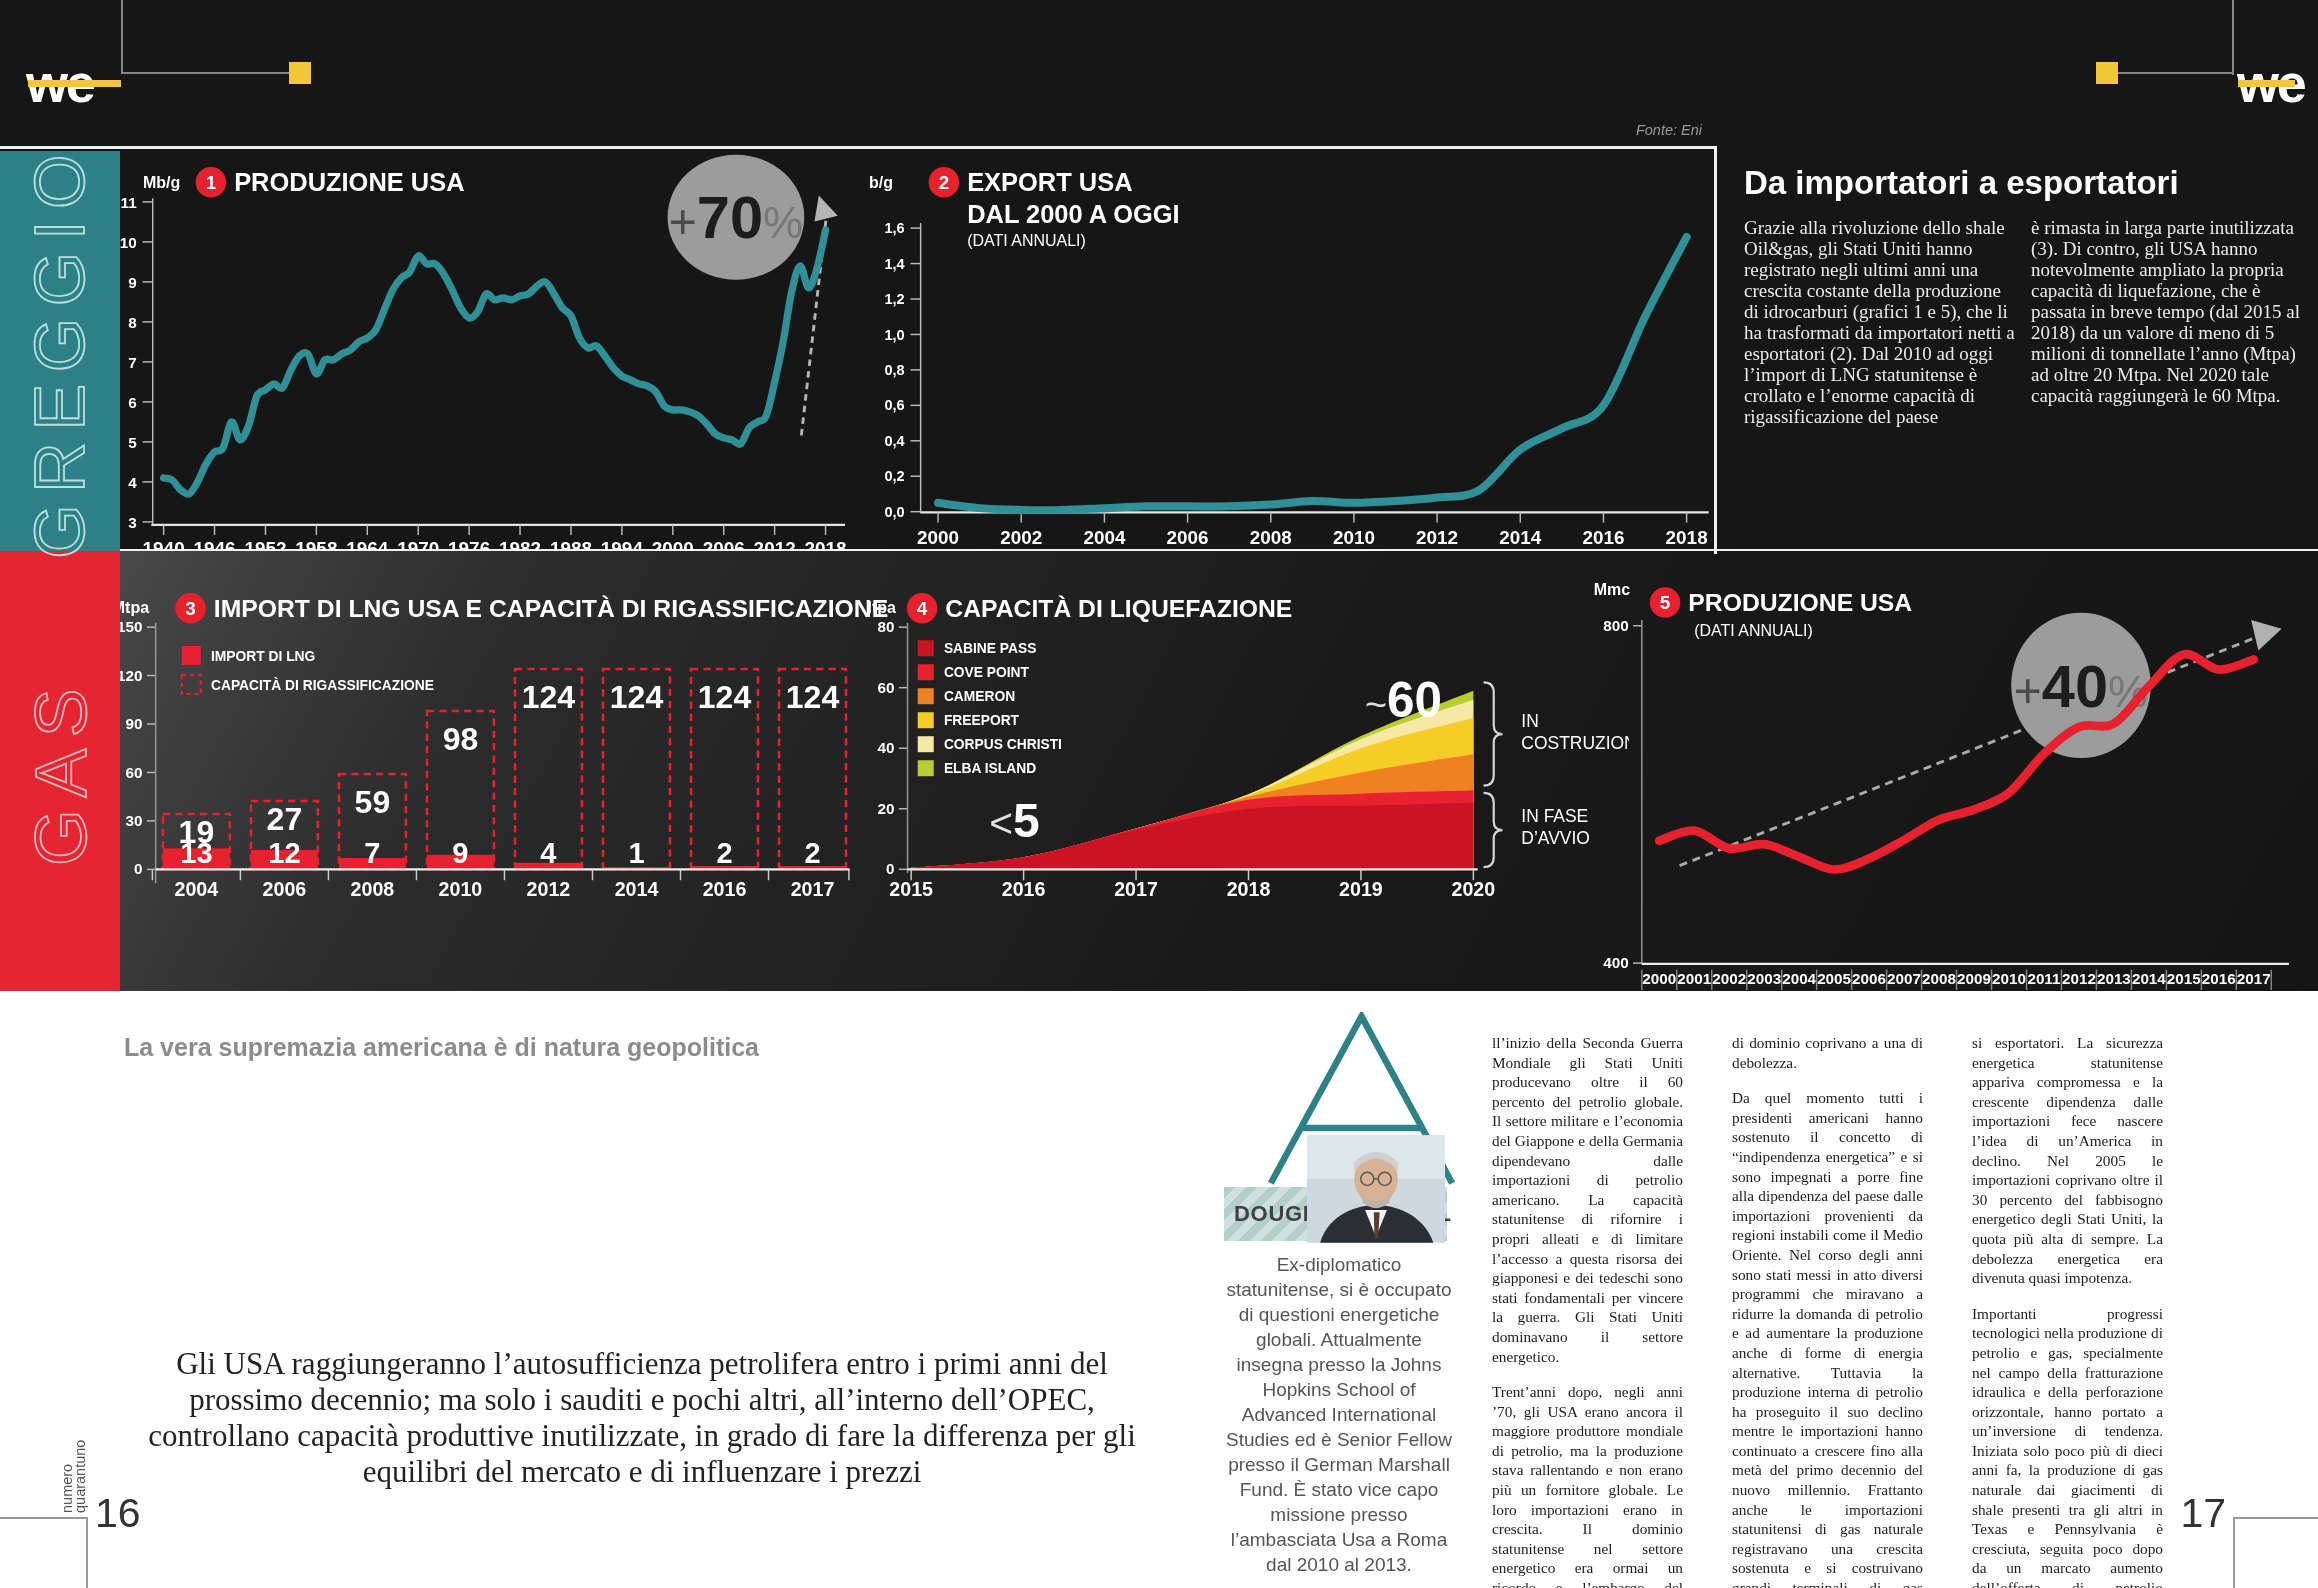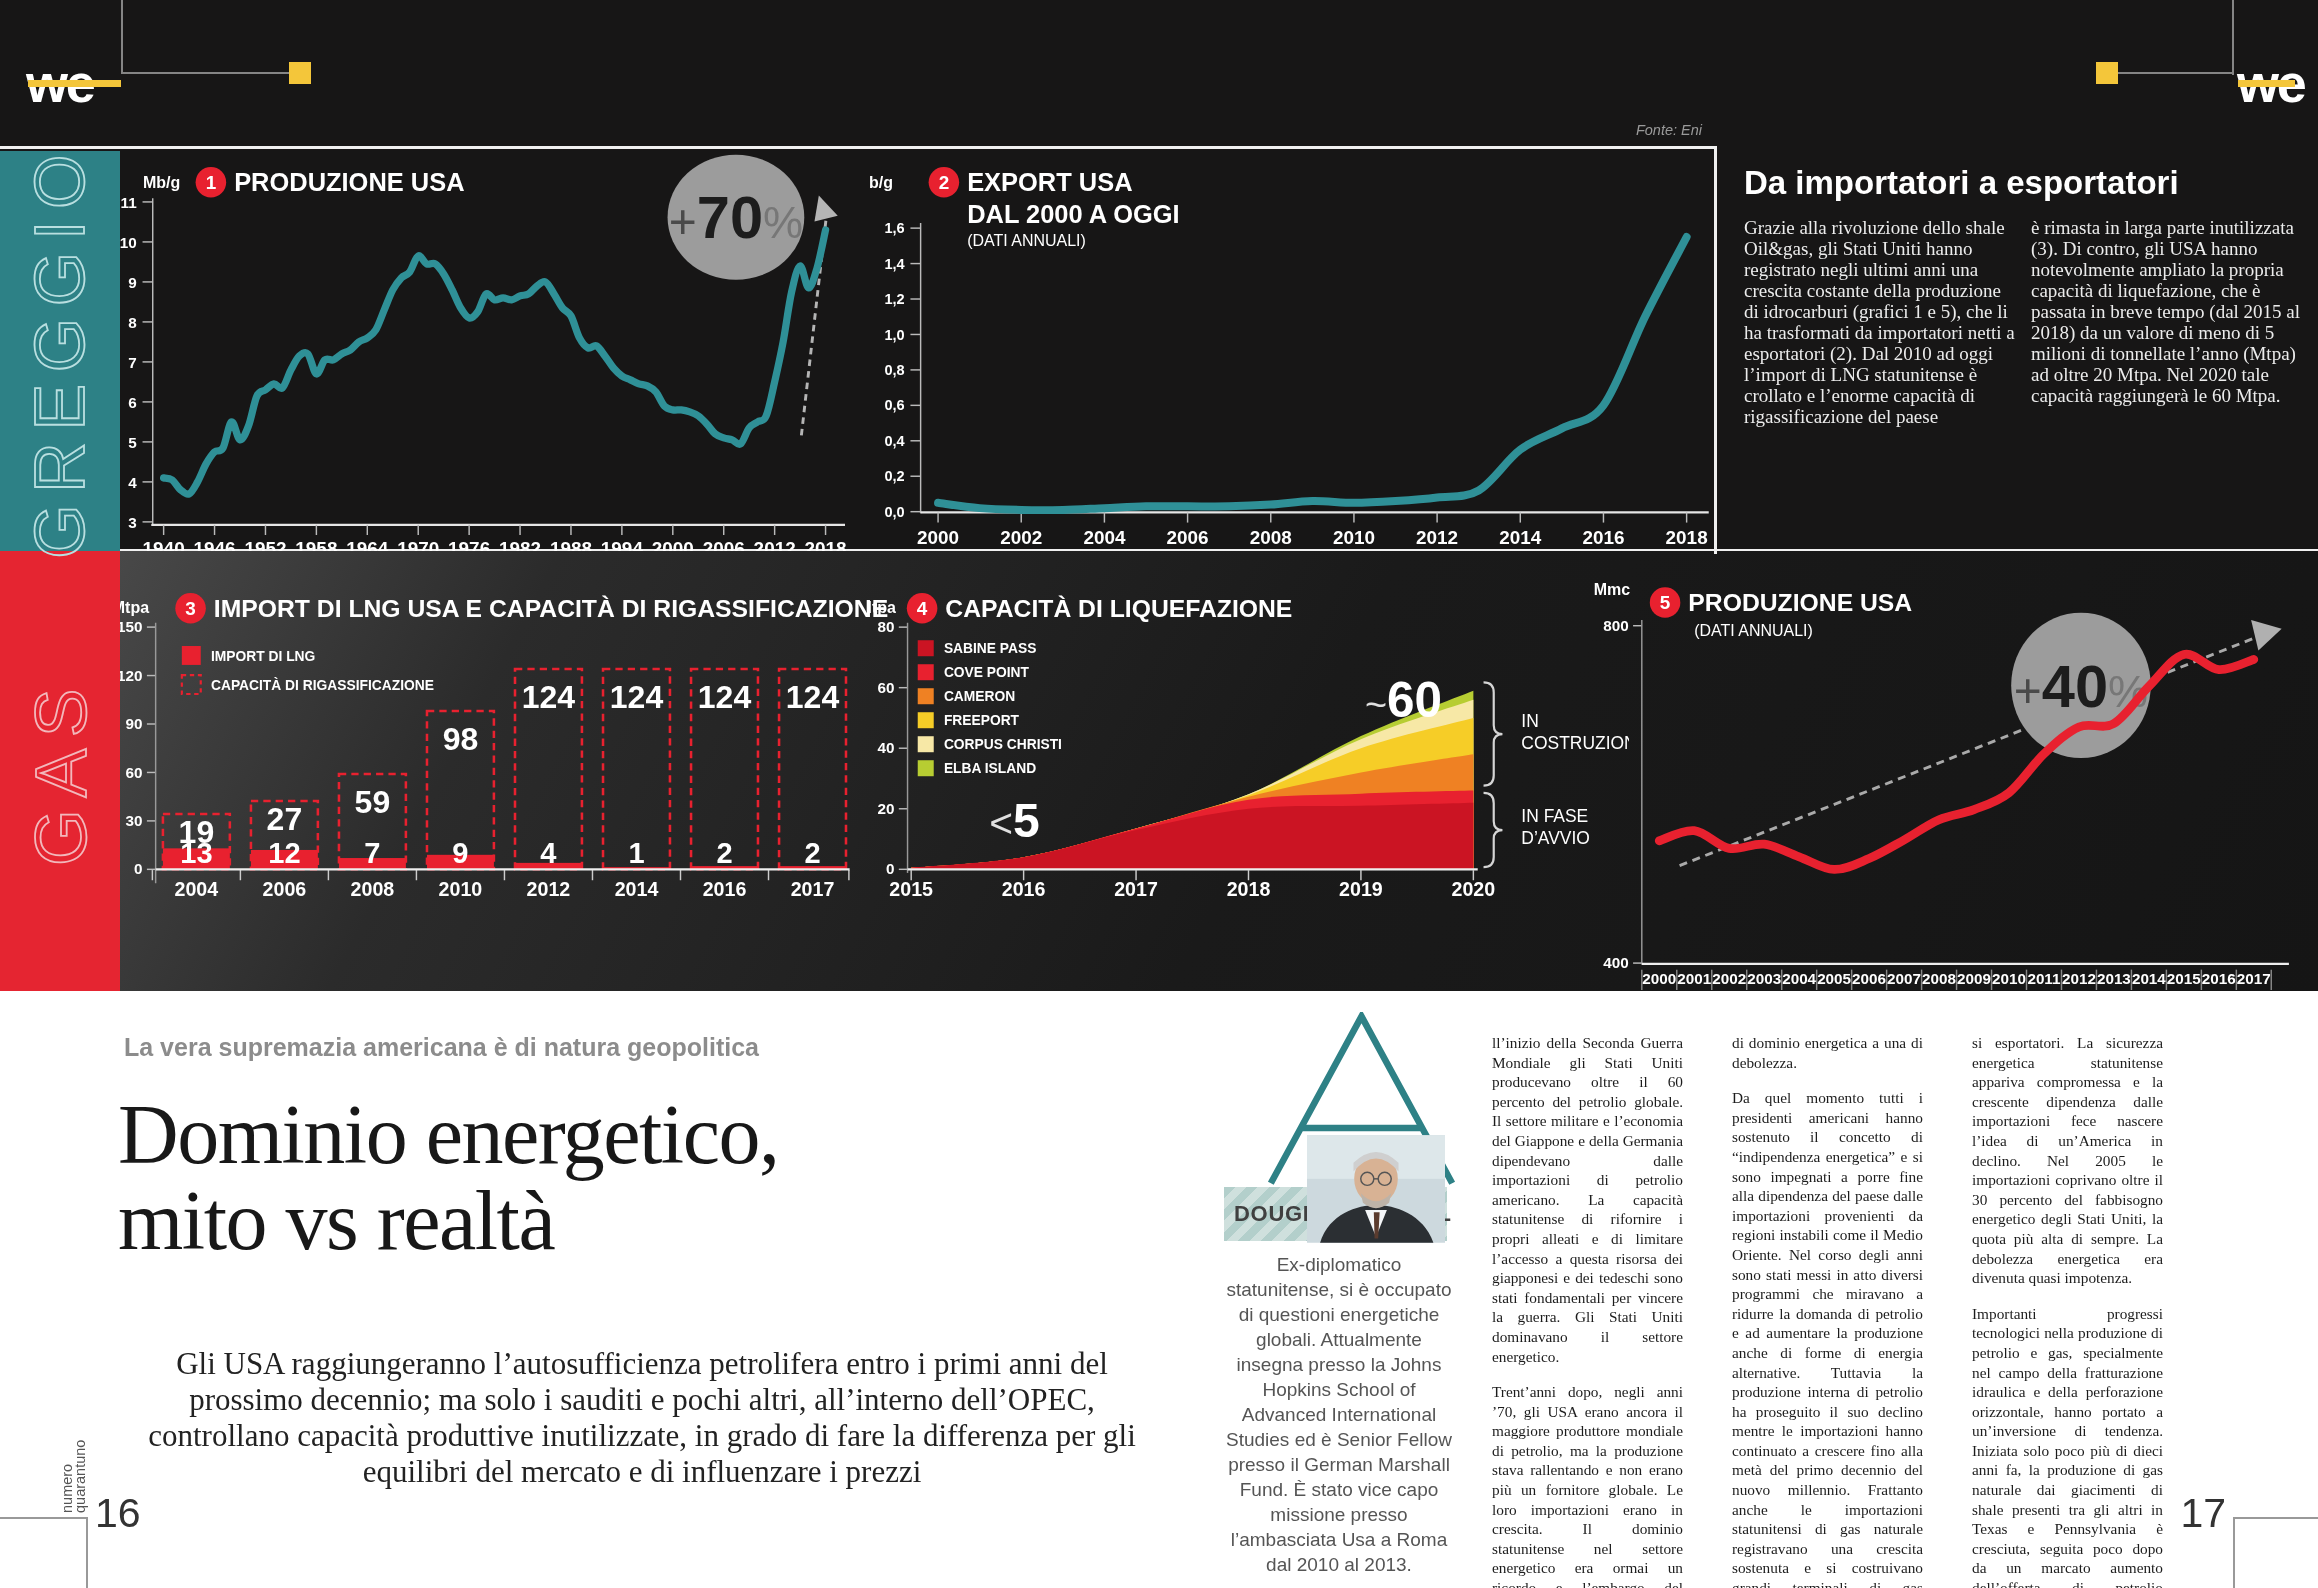--- a/index.html
+++ b/index.html
@@ -366,24 +366,20 @@
       <text x="3099.7" y="1353" text-anchor="middle" font-weight="700" font-size="21" fill="#eee">2017</text>
       <line x1="3123.7" y1="1333" x2="3123.7" y2="1361" stroke="#888" stroke-width="2"></line>
       <path d="M2310 1190 L3118 870" stroke="#aaa" stroke-width="4" stroke-dasharray="11 8" fill="none"></path>
       <polygon points="3096,852 3138,864 3106,894" fill="#b0b0b0"></polygon>
       <ellipse cx="2862" cy="942" rx="96" ry="100" fill="#9c9c9c"></ellipse>
       <text x="2862" y="972" text-anchor="middle"><tspan font-size="66" fill="#4a4a4a" font-weight="300">+</tspan><tspan font-size="82" fill="#1d1d1d" font-weight="700">40</tspan><tspan font-size="62" fill="#777" font-weight="300">%</tspan></text>
       <path d="M2282 1155.8C2290.0166666666664 1153.48,2314.0666666666666 1140.14,2330.1 1141.88C2346.133333333333 1143.6200000000001,2362.1666666666665 1163.1466666666668,2378.2 1166.24C2394.233333333333 1169.3333333333333,2410.266666666667 1158.5066666666667,2426.3 1160.44C2442.3333333333335 1162.3733333333334,2458.366666666667 1172.04,2474.4 1177.84C2490.4333333333334 1183.6399999999999,2506.4666666666667 1194.8533333333332,2522.5 1195.24C2538.5333333333333 1195.6266666666668,2554.5666666666666 1186.9266666666667,2570.6 1180.16C2586.633333333333 1173.3933333333334,2602.6666666666665 1163.5333333333335,2618.7 1154.64C2634.733333333333 1145.7466666666667,2650.766666666667 1133.76,2666.8 1126.8C2682.8333333333335 1119.84,2698.866666666667 1119.0666666666668,2714.9 1112.88C2730.9333333333334 1106.6933333333334,2746.9666666666667 1102.44,2763 1089.68C2779.0333333333333 1076.92,2795.0666666666666 1051.3999999999999,2811.1 1036.32C2827.133333333333 1021.2399999999999,2843.1666666666665 1006.1600000000001,2859.2 999.2C2875.233333333333 992.24,2891.266666666667 1003.8399999999999,2907.3 994.56C2923.3333333333335 985.28,2939.366666666667 959.3733333333333,2955.4 943.52C2971.4333333333334 927.6666666666666,2987.4666666666667 903.3066666666667,3003.5 899.44C3019.5333333333333 895.5733333333334,3035.5666666666666 919.1600000000001,3051.6 920.32C3067.633333333333 921.48,3091.6833333333334 908.72,3099.7 906.4000000000001" stroke="#e8212f" stroke-width="12" fill="none" stroke-linecap="round"></path>
     </svg>
 
   <div class="abs kicker" style="left:124px;top:1033px;">La vera supremazia americana è di natura geopolitica</div>
-  <div class="abs headline" style="left:118px;top:1092px;">
-    <div>Dominio energetico,</div>
-    <div>mito vs realtà</div>
-  </div>
   <div class="abs intro" style="left:122px;top:1346px;width:1040px;text-align:center;">Gli USA raggiungeranno l’autosufficienza petrolifera entro i primi anni del prossimo decennio; ma solo i sauditi e pochi altri, all’interno dell’OPEC, controllano capacità produttive inutilizzate, in grado di fare la differenza per gli equilibri del mercato e di influenzare i prezzi</div>
 
   <svg class="abs" style="left:1265px;top:1012px;" width="193" height="177" viewBox="0 0 266 244">
     <path d="M8 236 L133 6 L258 236 M51 160 L215 160" stroke="#2e8186" stroke-width="9" fill="none"></path>
   </svg>
   <div class="abs name-bar" style="left:1224px;top:1187px;width:223px;height:54px;"></div>
   <div class="abs name-txt" style="left:1234px;top:1201px;">DOUGLAS HENGEL</div>
   <div class="abs" style="left:1307px;top:1135px;width:138px;height:108px;">
     <svg width="138" height="108" viewBox="0 0 190 148">
       <rect width="190" height="148" fill="#cdd9de"></rect>
@@ -399,21 +395,21 @@
       <line x1="92" y1="60" x2="98" y2="60" stroke="#555" stroke-width="2"></line>
     </svg>
   </div>
   <div class="abs bio" style="left:1224px;top:1252px;width:230px;text-align:center;">Ex-diplomatico statunitense, si è occupato di questioni energetiche globali. Attualmente insegna presso la Johns Hopkins School of Advanced International Studies ed è Senior Fellow presso il German Marshall Fund. È stato vice capo missione presso l’ambasciata Usa a Roma dal 2010 al 2013.</div>
 
   <div class="abs body-col" style="left:1476px;top:1017px;width:223px;height:521px;">
       <p>ll’inizio della Seconda Guerra Mondiale gli Stati Uniti producevano oltre il 60 percento del petrolio globale. Il settore militare e l’economia del Giappone e della Germania dipendevano dalle importazioni di petrolio americano. La capacità statunitense di rifornire i propri alleati e di limitare l’accesso a questa risorsa dei giapponesi e dei tedeschi sono stati fondamentali per vincere la guerra. Gli Stati Uniti dominavano il settore energetico.</p>
       <p>Trent’anni dopo, negli anni ’70, gli USA erano ancora il maggiore produttore mondiale di petrolio, ma la produzione stava rallentando e non erano più un fornitore globale. Le loro importazioni erano in crescita. Il dominio statunitense nel settore energetico era ormai un ricordo e l’embargo del petrolio arabo del 1973/74 fu un enorme shock per gli americani e la loro economia. Gli Stati Uniti erano passati da una posizione</p>
     </div>
   <div class="abs body-col" style="left:1716px;top:1017px;width:223px;height:521px;">
-      <p>di dominio energetica a una di debolezza.</p>
+      <p>di dominio coprivano a una di debolezza.</p>
       <p>Da quel momento tutti i presidenti americani hanno sostenuto il concetto di “indipendenza energetica” e si sono impegnati a porre fine alla dipendenza del paese dalle importazioni provenienti da regioni instabili come il Medio Oriente. Nel corso degli anni sono stati messi in atto diversi programmi che miravano a ridurre la domanda di petrolio e ad aumentare la produzione anche di forme di energia alternative. Tuttavia la produzione interna di petrolio ha proseguito il suo declino mentre le importazioni hanno continuato a crescere fino alla metà del primo decennio del nuovo millennio. Frattanto anche le importazioni statunitensi di gas naturale registravano una crescita sostenuta e si costruivano grandi terminali di gas naturale liquefatto (LNG) lungo le coste per procedere all’importazione di LNG dal Qatar e da altri pae-</p>
     </div>
   <div class="abs body-col" style="left:1956px;top:1017px;width:223px;height:521px;">
       <p>si esportatori. La sicurezza energetica statunitense appariva compromessa e la crescente dipendenza dalle importazioni fece nascere l’idea di un’America in declino. Nel 2005 le importazioni coprivano oltre il 30 percento del fabbisogno energetico degli Stati Uniti, la quota più alta di sempre. La debolezza energetica era divenuta quasi impotenza.</p>
       <p>Importanti progressi tecnologici nella produzione di petrolio e gas, specialmente nel campo della fratturazione idraulica e della perforazione orizzontale, hanno portato a un’inversione di tendenza. Iniziata solo poco più di dieci anni fa, la produzione di gas naturale dai giacimenti di shale presenti tra gli altri in Texas e Pennsylvania è cresciuta, seguita poco dopo da un marcato aumento dell’offerta di petrolio proveniente da giacimenti di tight oil del Nord Dakota e del Texas. Insieme a una domanda contenuta dalle misure di ef- →</p>
     </div>
 
   <div class="abs mark" style="left:0;top:1517px;width:86px;height:1.5px;"></div>
   <div class="abs mark" style="left:86px;top:1517px;width:1.5px;height:71px;"></div>
   <div class="abs issue" style="left:61px;top:1513px;">numero<br>quarantuno</div>

